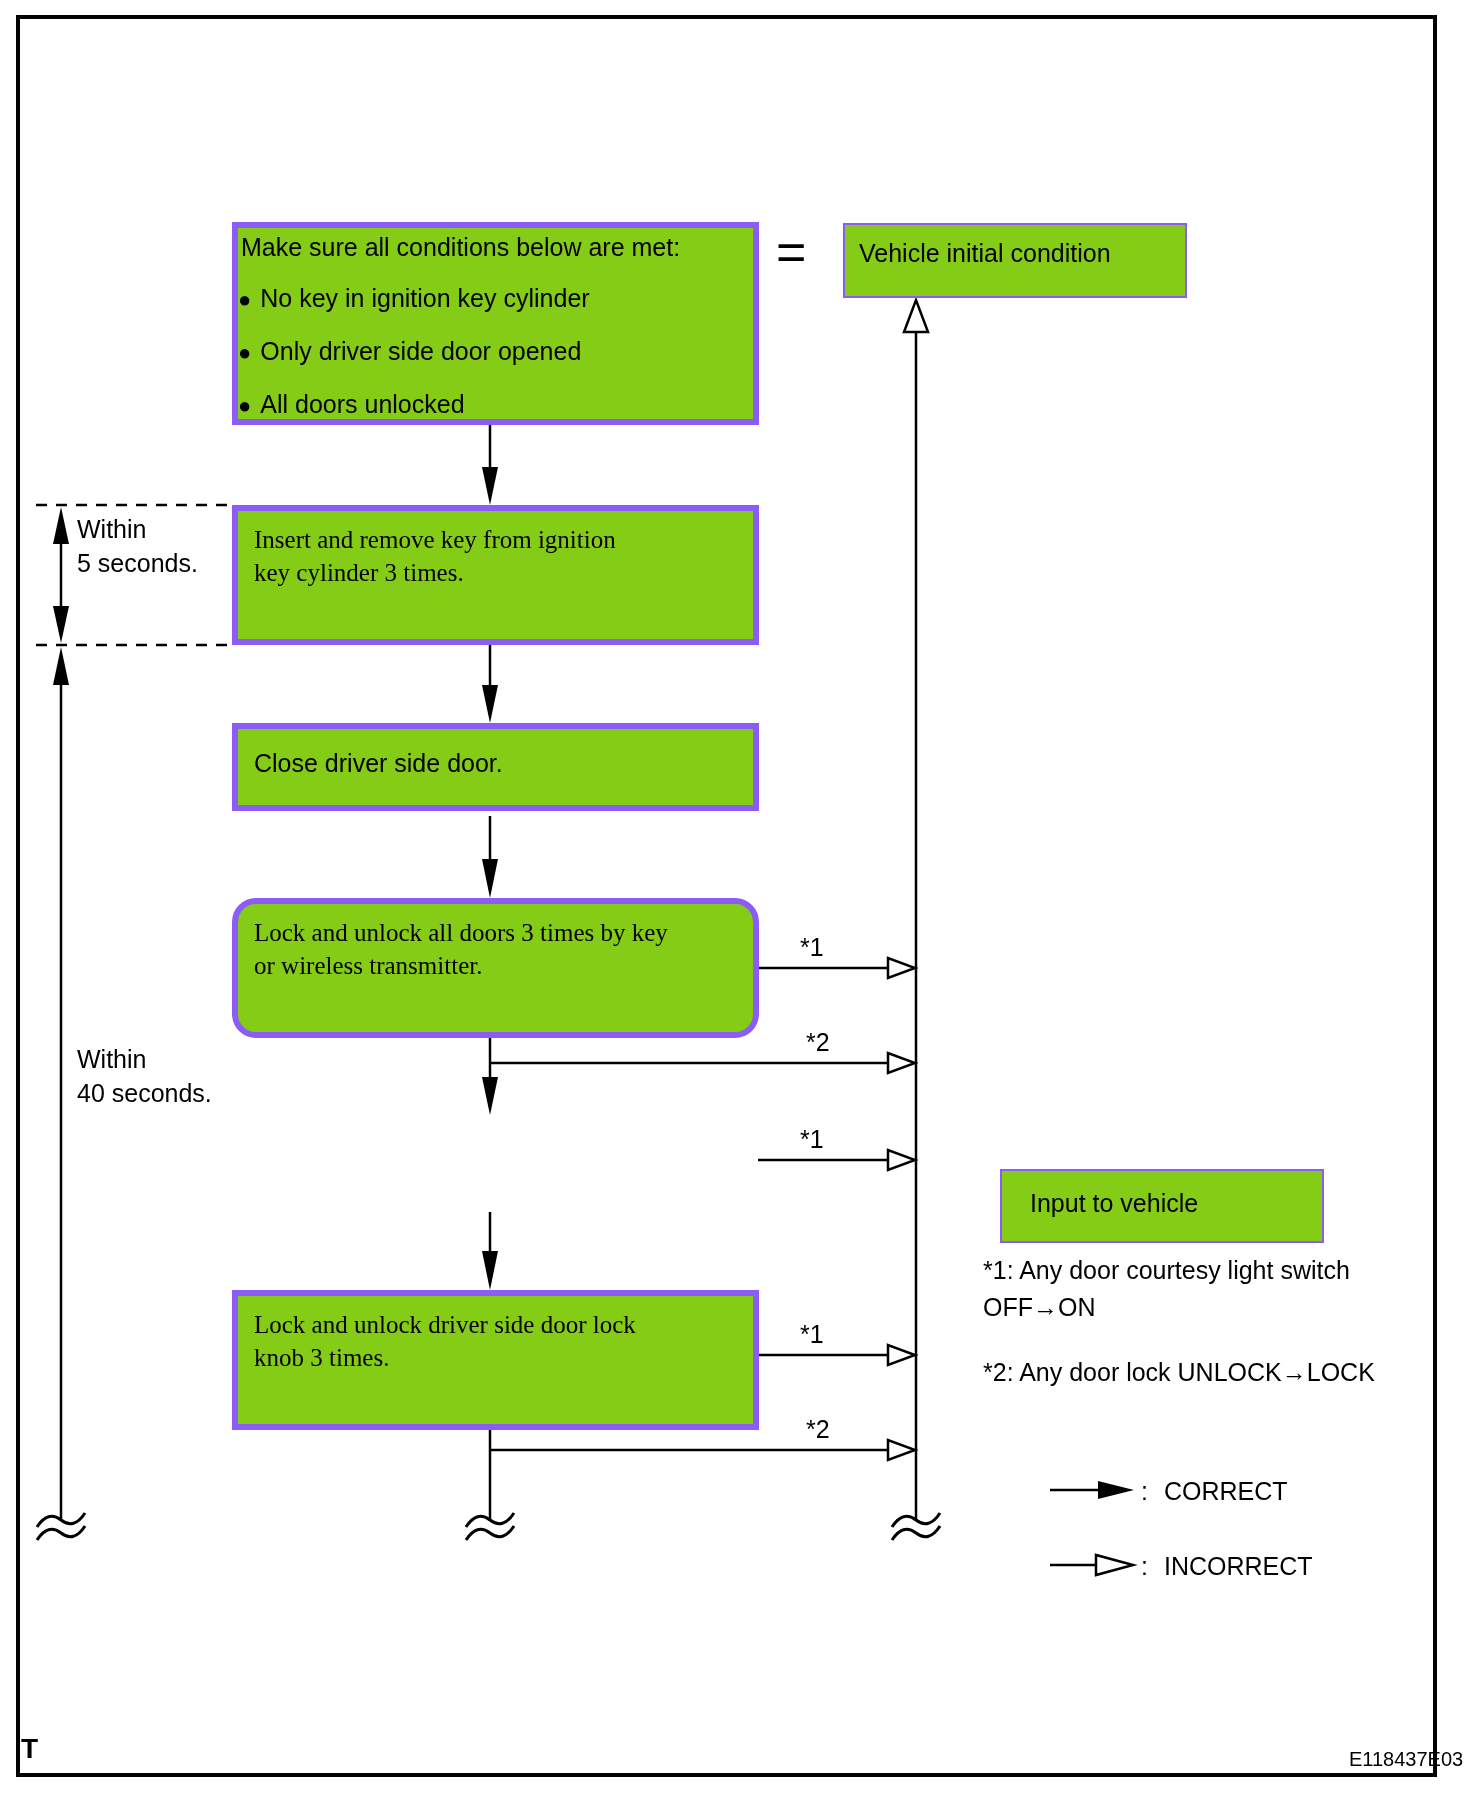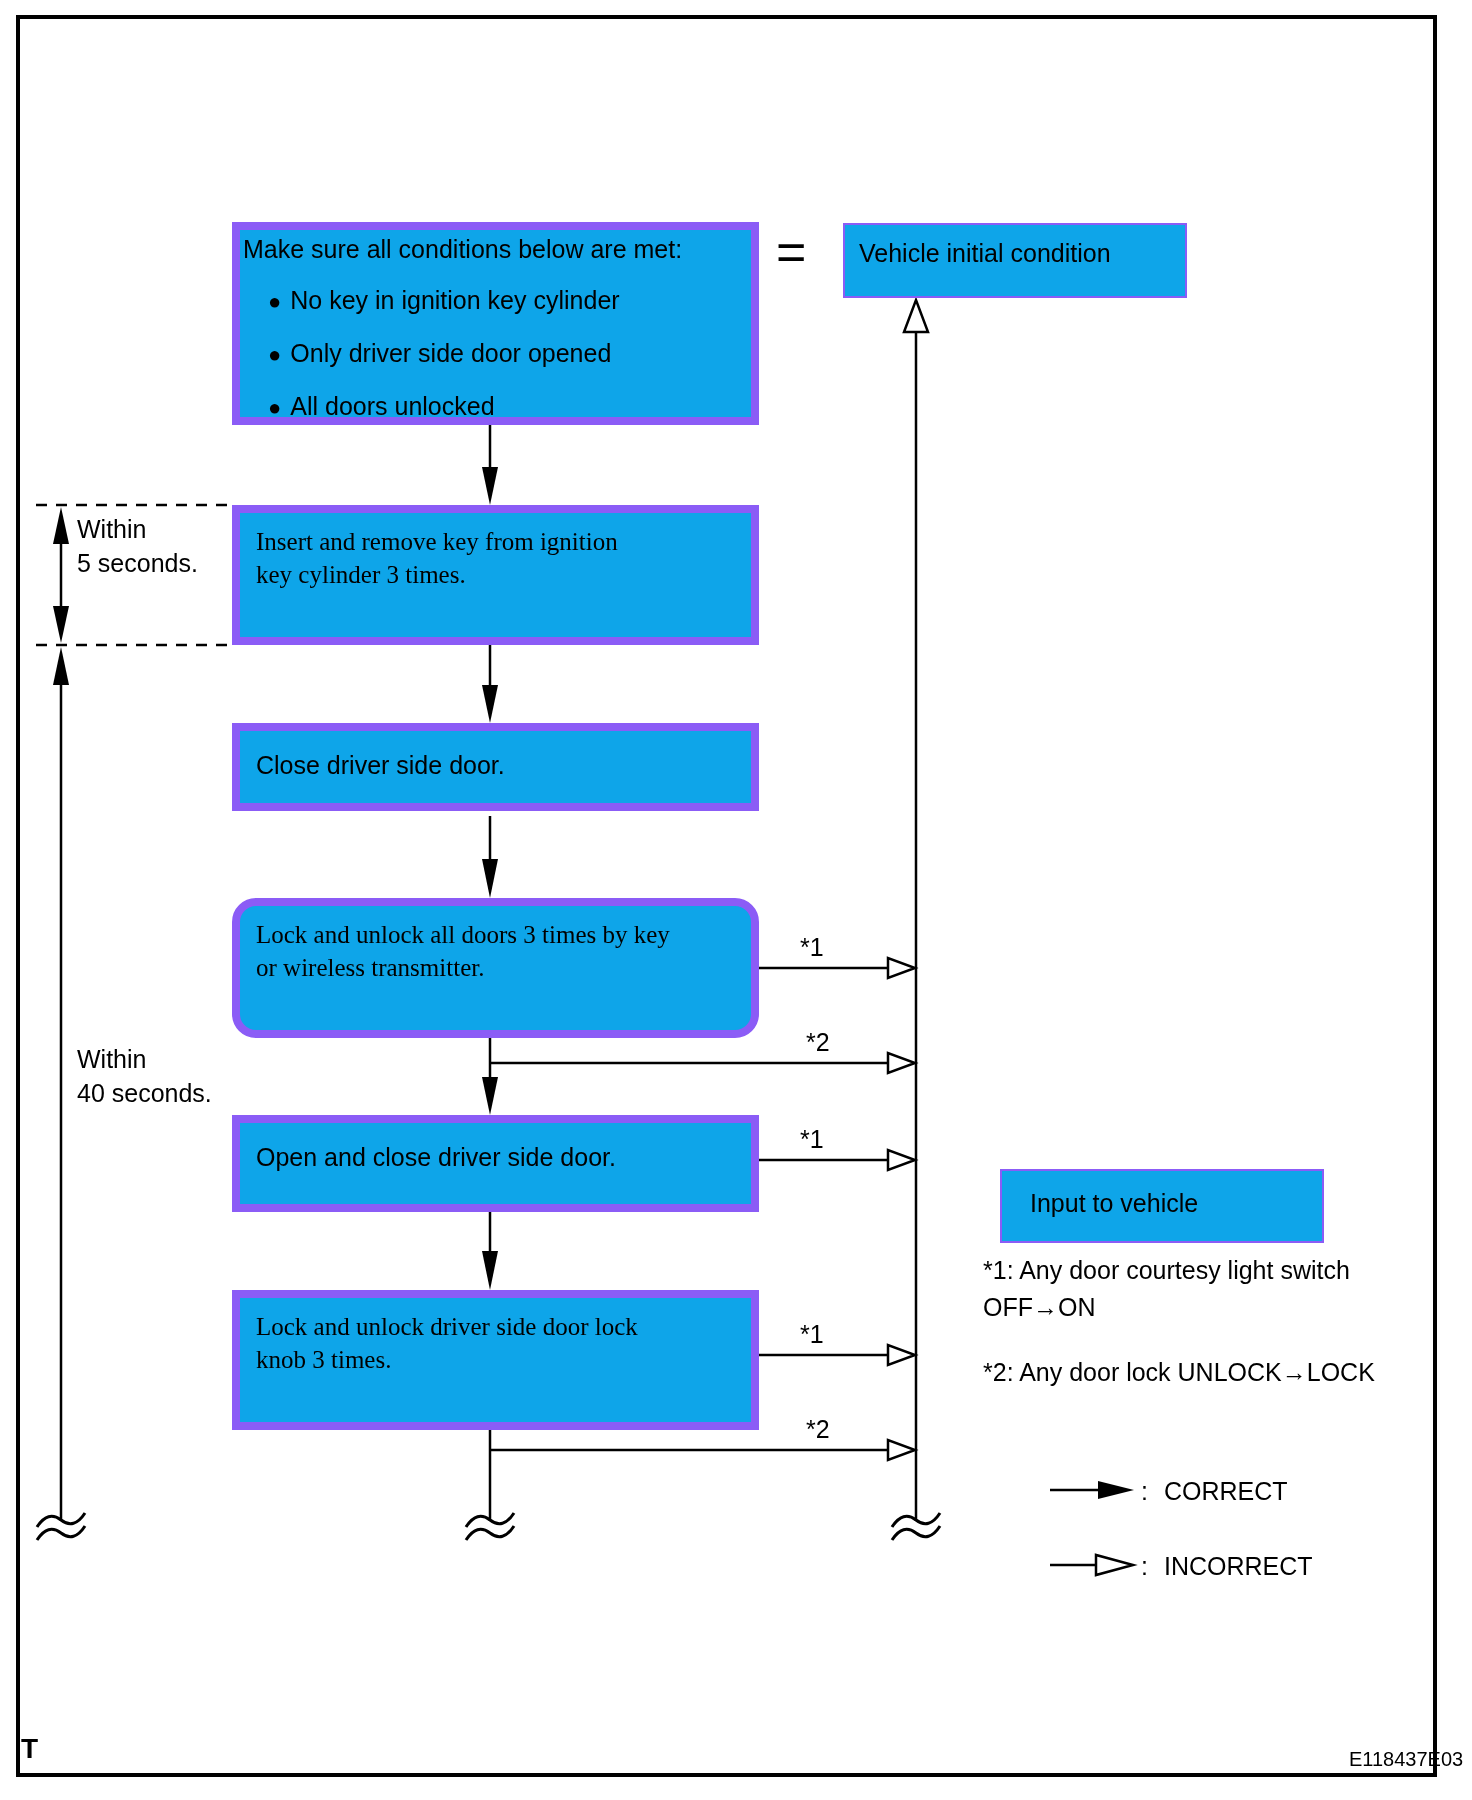--- a/index.html
+++ b/index.html
@@ -18,30 +18,30 @@
     left: 16px; top: 15px;
     width: 1421px; height: 1762px;
     border: 4px solid #000;
   }
   svg.overlay {
     position: absolute; left: 0; top: 0;
     width: 1472px; height: 1800px;
   }
   .box {
     position: absolute;
-    background: #0ea5e9;
-    border: 8px solid #8b5cf6;
+    background: #84cc16;
+    border: 6px solid #8b5cf6;
     font-size: 25px;
     line-height: 33px;
   }
   .box.thin { border-width: 2px; }
   .step-pad { padding: 12px 14px 0 16px; font-family: Liberation Serif, serif; }
   .step-pad-mid { padding: 18px 14px 0 16px; }
   .cond-title { padding: 4px 0 0 3px; font-size: 25px; line-height: 30px; }
-  .bullet-row { padding-left: 28px; margin-top: 21px; font-size: 25px; line-height: 30px; white-space: nowrap; }
+  .bullet-row { padding-left: 0; margin-top: 21px; font-size: 25px; line-height: 30px; white-space: nowrap; }
   .bullet-row .bullet { font-size: 22px; margin-right: 9px; }
   .lbl {
     position: absolute;
     font-size: 25px;
     line-height: 30px;
     white-space: nowrap;
   }
   .callout { font-size: 25px; }
   .legend-row { display: flex; align-items: flex-start; }
   .legend-row .colon { margin-right: 16px; }
@@ -173,23 +173,20 @@
 
   <div class="box step-pad-mid" style="left:232px; top:723px; width:527px; height:88px;">
     <div>Close driver side door.</div>
   </div>
 
   <div class="box step-pad" style="left:232px; top:898px; width:527px; height:140px;border-radius:24px;">
     <div>Lock and unlock all doors 3 times by key</div>
     <div>or wireless transmitter.</div>
   </div>
 
-  <div class="box step-pad-mid" style="left:232px; top:1115px; width:527px; height:97px;">
-    <div>Open and close driver side door.</div>
-  </div>
 
   <div class="box step-pad" style="left:232px; top:1290px; width:527px; height:140px;">
     <div>Lock and unlock driver side door lock</div>
     <div>knob 3 times.</div>
   </div>
 
   <div class="box thin" style="left:1000px; top:1133px; width:324px; height:74px; padding:16px 0 0 28px;margin-top:36px;">
     <span>Input to vehicle</span>
   </div>
 

